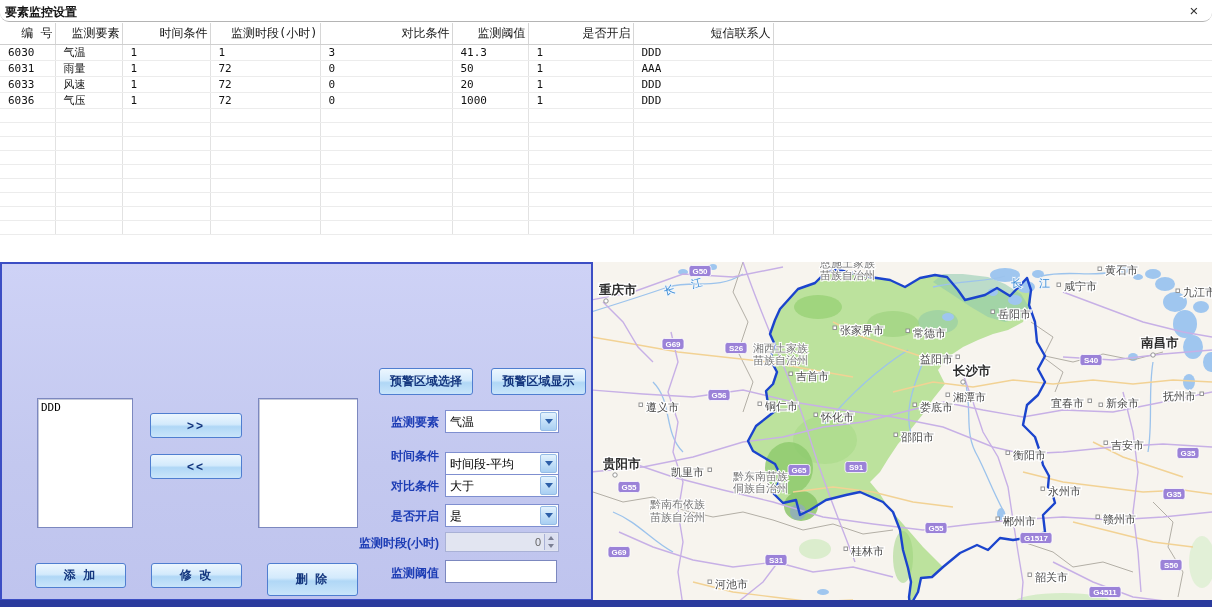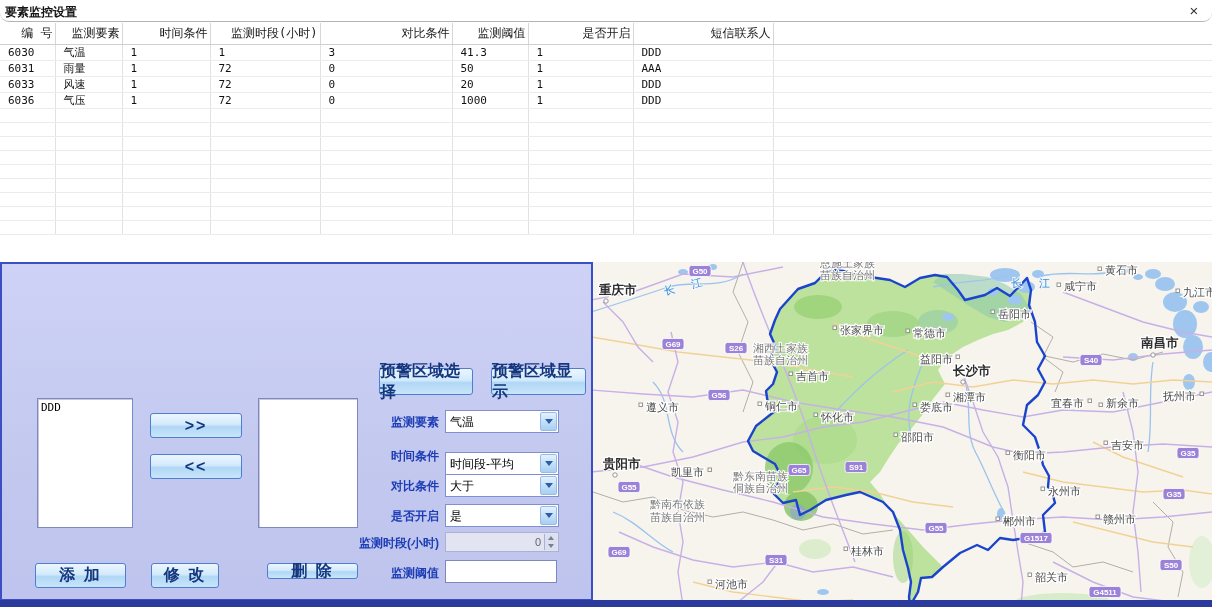--- a/index.html
+++ b/index.html
@@ -25,23 +25,23 @@
 
   
   .panel { position:absolute; left:0; top:262px; width:593px; height:339px;
            background:linear-gradient(180deg,#ced2f6 0%,#c3c8ef 60%,#bfc4ee 100%);
            border:2px solid #3c4ec4; }
   .plabel { position:absolute; font-size:12px; font-weight:bold; color:#1d3db5; white-space:nowrap;margin-top:31px; }
   .listbox { position:absolute; background:#fff; border:1px solid #7c88bf;
              box-shadow:inset 1px 1px 0 rgba(90,100,150,.35); padding:2px 3px; overflow:hidden; }
   .lb-item { font-family:"DejaVu Sans Mono","Liberation Mono",monospace; font-size:11px; color:#000; }
   .btn { position:absolute; display:flex; align-items:center; justify-content:center;
-         font-size:16px; font-weight:bold; color:#14367e; letter-spacing:2px;
+         font-size:12px; font-weight:bold; color:#14367e; letter-spacing:2px;
          background:linear-gradient(180deg,#ecf6fe 0%,#d3eafc 45%,#b0d7f6 55%,#c9e5fa 100%);
-         border:1px solid #4f7ed0; border-radius:3px; }
+         border:1px solid #4f7ed0; border-radius:3px;text-align:center; }
   .field-label { position:absolute; left:337px; width:100px; text-align:right;
                  font-size:12px; font-weight:bold; color:#1d3db5; white-space:nowrap; }
   .select { position:absolute; left:443px; width:114px; height:23px; background:#fff;
             border:1px solid #7f8fd0; }
   .select .val { position:absolute; left:4px; top:3px; font-size:12px; color:#000; white-space:nowrap; }
   .drop-btn { position:absolute; right:1px; top:1px; width:17px; height:19px;
               background:linear-gradient(180deg,#e4f2fd 0%,#c4e0f8 50%,#a9cff2 100%);
               border:1px solid #96bce6; border-radius:2px;
               display:flex; align-items:center; justify-content:center; }
   .arr-down { width:0; height:0; border-left:4px solid transparent; border-right:4px solid transparent;
@@ -258,22 +258,22 @@
     <div class="plabel" style="left:37px;top:116px">可选联系人</div>
     <div class="listbox" style="left:35px;top:134px;width:96px;height:130px">
       <div class="lb-item">DDD</div>
     </div>
     <div class="btn" style="left:148px;top:149px;width:92px;height:25px">&gt;&gt;</div>
     <div class="btn" style="left:148px;top:190px;width:92px;height:25px">&lt;&lt;</div>
     <div class="plabel" style="left:258px;top:116px">监测要素</div>
     <div class="listbox" style="left:256px;top:134px;width:100px;height:130px"></div>
 
     <div class="btn" style="left:33px;top:299px;width:91px;height:25px">添  加</div>
-    <div class="btn" style="left:149px;top:299px;width:68px;height:25px">修  改</div>
-    <div class="btn" style="left:265px;top:299px;width:91px;height:16px">删  除</div>
+    <div class="btn" style="left:149px;top:299px;width:91px;height:25px">修  改</div>
+    <div class="btn" style="left:265px;top:299px;width:91px;height:33px">删  除</div>
 
     <div class="btn" style="left:377px;top:104px;width:94px;height:27px;letter-spacing:0">预警区域选择</div>
     <div class="btn" style="left:489px;top:104px;width:95px;height:27px;letter-spacing:0">预警区域显示</div>
 
     <div class="field-label" style="top:150px">监测要素</div>
     <div class="select" style="top:146px">
       <div class="val">气温</div>
       <div class="drop-btn">
           <i class="arr-down"></i>
         </div>

